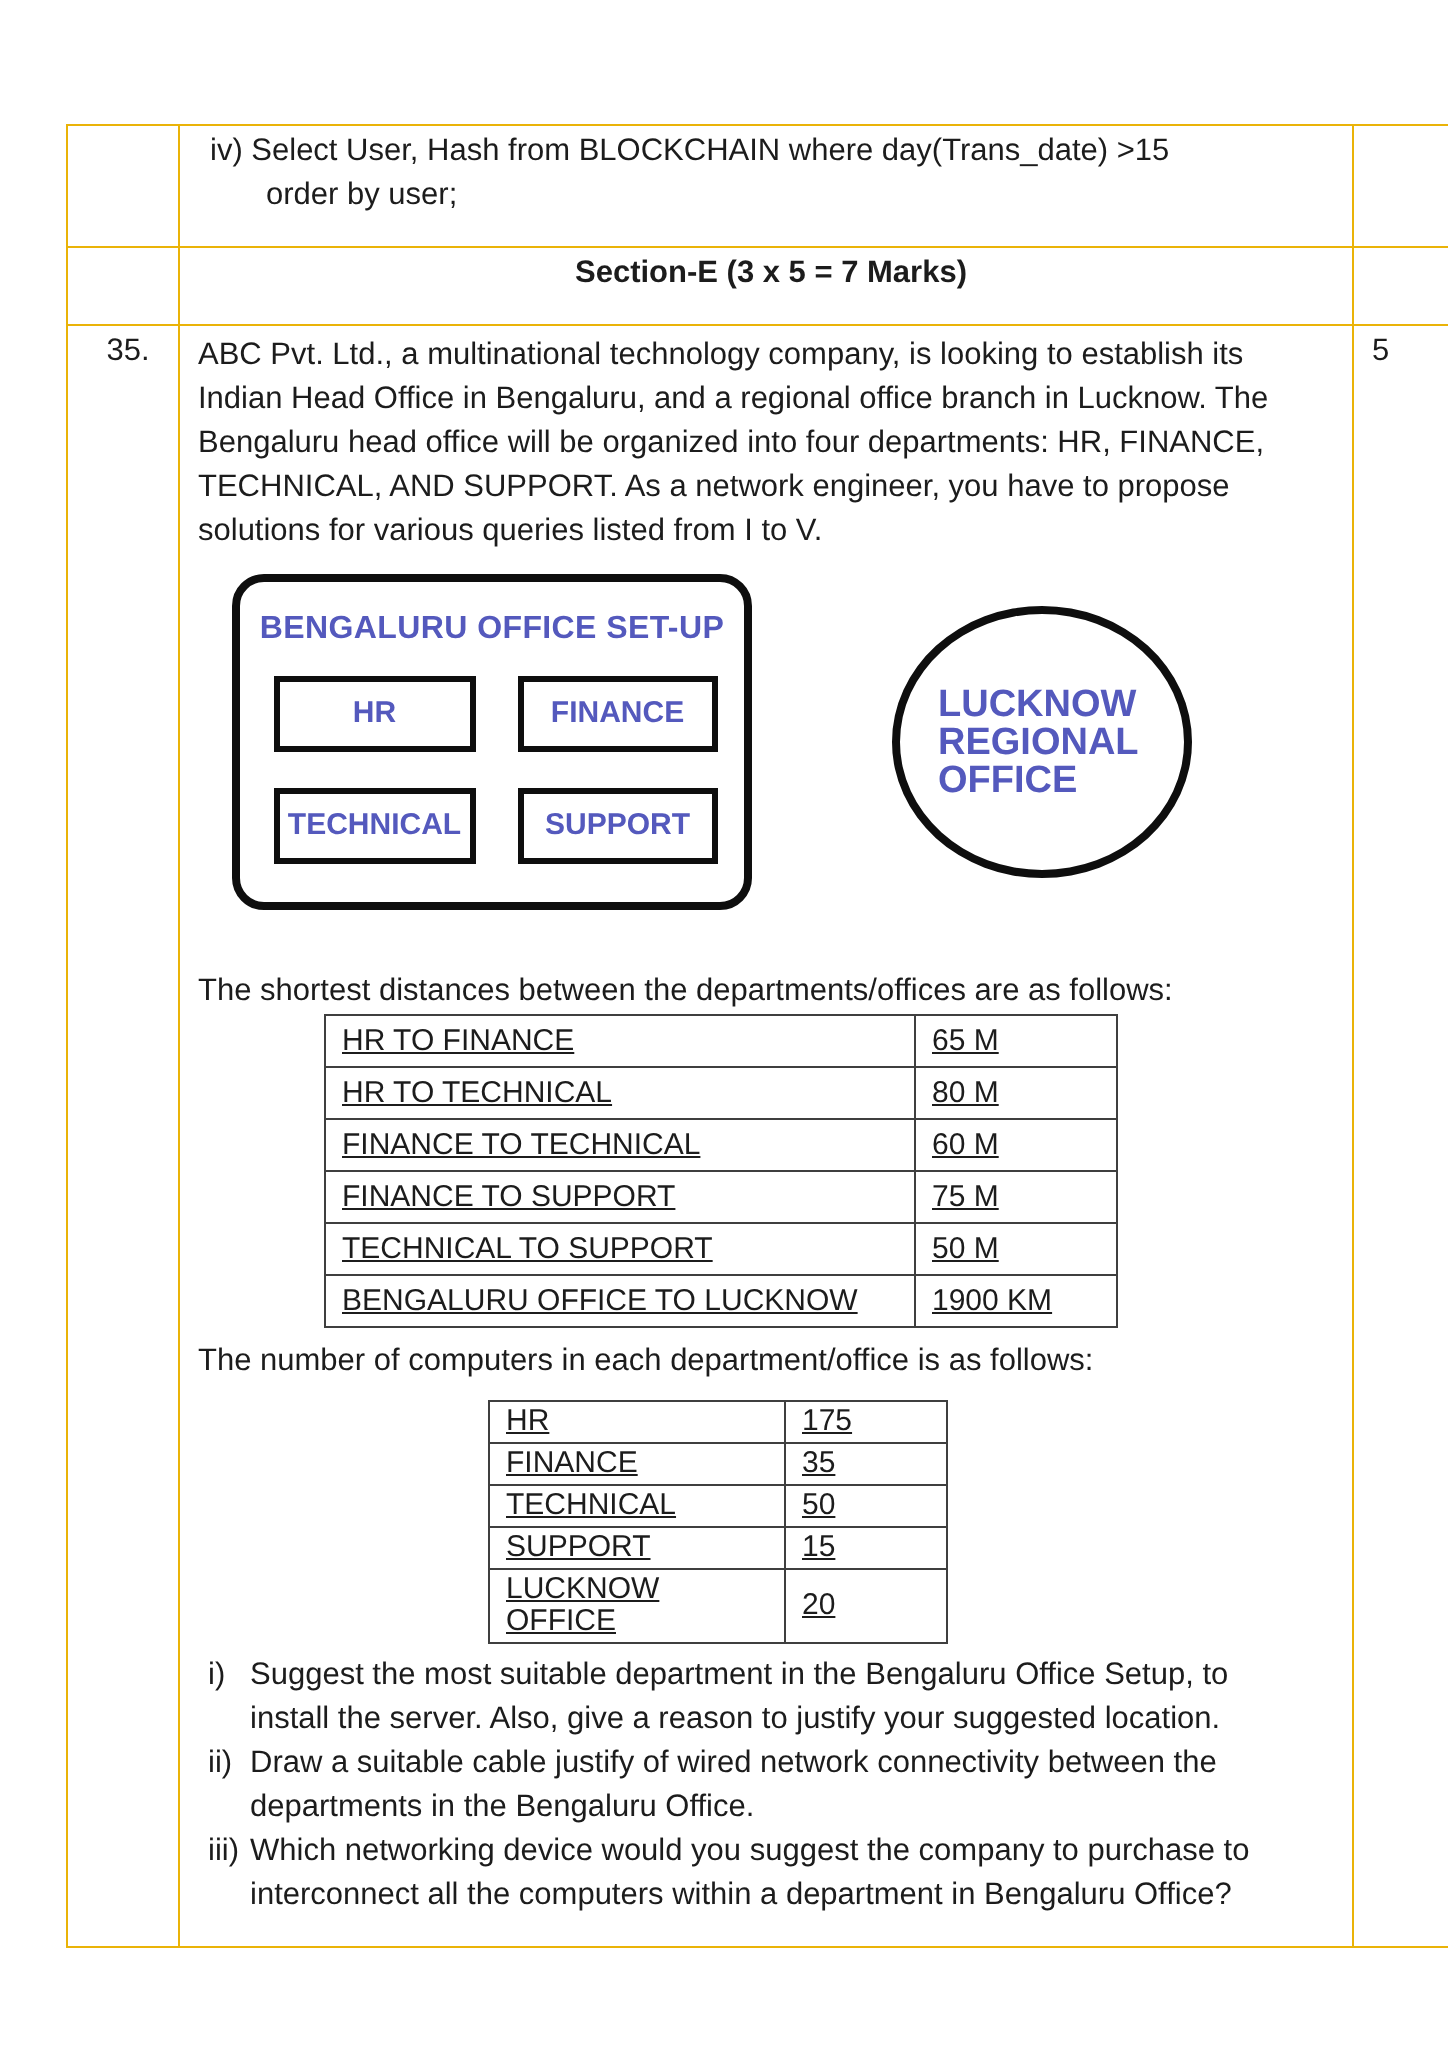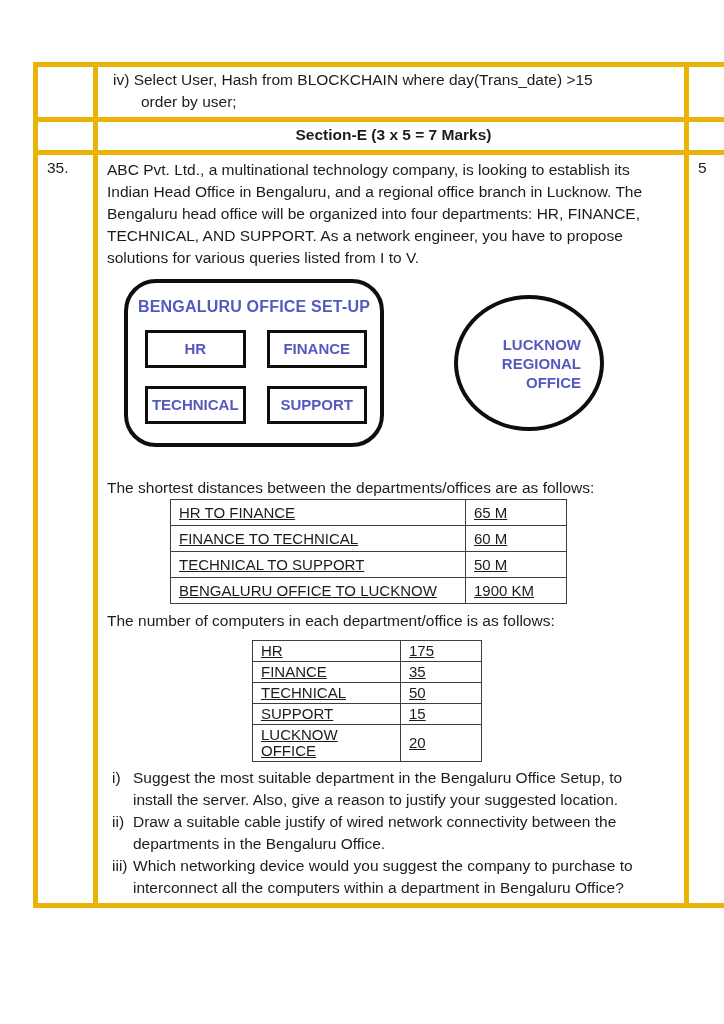--- a/index.html
+++ b/index.html
@@ -10,42 +10,42 @@
     font-family: "Liberation Sans", sans-serif;
     color: #1c1c1c;
     overflow: hidden;
   }
   table.outer {
     position: absolute; left: 33px; top: 62px;
     width: 658px; border-collapse: collapse;
     table-layout: fixed;
   }
   table.outer td {
-    border: 5px solid #eab308;
+    border: 1px solid #eab308;
     vertical-align: top;
     font-size: 15.5px; line-height: 22px;
-    padding: 2px 4px 4px 9px;
-  }
-  td.col-num   { width: 42px;  text-align: left; padding-left: 2px; padding-right: 2px; }
+    padding: 2px 4px 14px 9px;
+  }
+  td.col-num   { width: 42px;  text-align: center; padding-left: 2px; padding-right: 2px; }
   td.col-marks { width: 43px;  padding-left: 8px; }
   td.col-main  { width: 573px; }
 
   .iv-line1 { margin-left: 6px; }
   .iv-line2 { margin-left: 34px; }
 
   .section-header { text-align: center; font-weight: bold; padding-top: 0; }
 
   .intro { max-width: 560px; margin: 2px 0 10px 0; }
 
   
   .diagram { position: relative; height: 178px; margin: 0 0 20px 0; }
   .bengaluru-box {
     position: absolute; left: 17px; top: 0;
     width: 252px; height: 160px;
-    border: 4px solid #0e0e0e; border-radius: 32px;
+    border: 4px solid #0e0e0e; border-radius: 16px;
     background: #fff;
   }
   .bengaluru-title {
     margin-top: 13px; text-align: center;
     font-weight: bold; font-size: 16px;
     color: var(--accent, #5459bd);
     letter-spacing: 0.2px;
   }
   .dept-grid {
     display: grid; grid-template-columns: 1fr 1fr;
@@ -60,22 +60,22 @@
     background: #fff;
   }
   .lucknow-circle {
     position: absolute; left: 347px; top: 16px;
     width: 142px; height: 128px;
     border: 4px solid #0e0e0e; border-radius: 50%;
     display: flex; align-items: center; justify-content: center;
     background: #fff;
   }
   .lucknow-label {
-    width: 104px; text-align: right;
-    font-weight: bold; font-size: 15px; line-height: 19px;
+    width: 104px; text-align: left;
+    font-weight: bold; font-size: 19px; line-height: 19px;
     color: var(--accent, #5459bd);
   }
 
   
   .caption { margin: 0 0 0 0; }
   table.inner { border-collapse: collapse; margin-bottom: 4px; }
   table.inner td {
     border: 1px solid #3f3f3f;
     font-size: 15px; line-height: 16px;
     padding: 3px 6px 3px 8px;
@@ -143,22 +143,30 @@
 
         <div class="caption">The shortest distances between the departments/offices are as follows:</div>
 
         <table class="inner distances">
           <tbody id="distances-body">
                 <tr>
                   <td class="c1">HR TO FINANCE</td>
                   <td class="c2">65 M</td>
                 </tr>
                 <tr>
+                  <td class="c1">HR TO TECHNICAL</td>
+                  <td class="c2">80 M</td>
+                </tr>
+                <tr>
                   <td class="c1">FINANCE TO TECHNICAL</td>
                   <td class="c2">60 M</td>
+                </tr>
+                <tr>
+                  <td class="c1">FINANCE TO SUPPORT</td>
+                  <td class="c2">75 M</td>
                 </tr>
                 <tr>
                   <td class="c1">TECHNICAL TO SUPPORT</td>
                   <td class="c2">50 M</td>
                 </tr>
                 <tr>
                   <td class="c1">BENGALURU OFFICE TO LUCKNOW</td>
                   <td class="c2">1900 KM</td>
                 </tr>
               </tbody>

